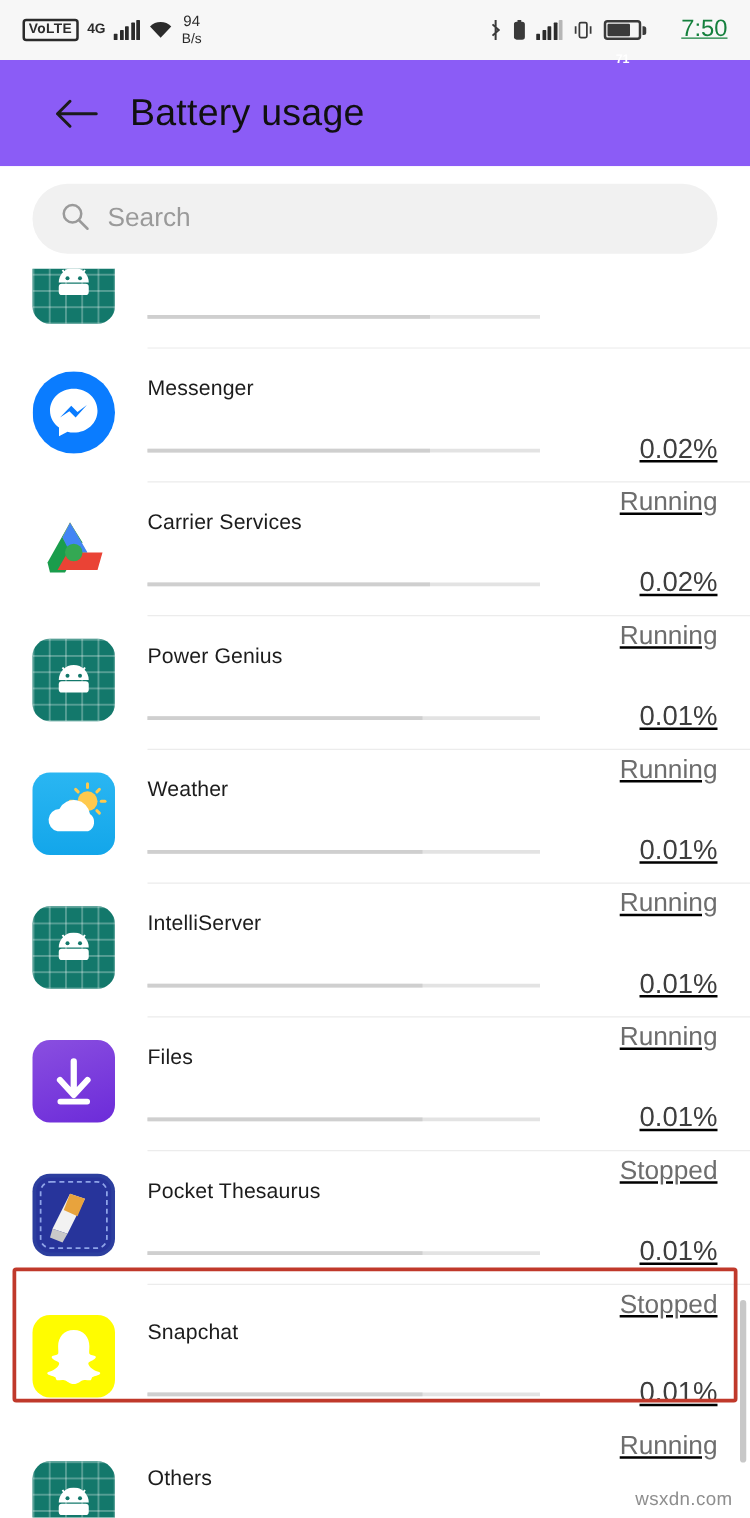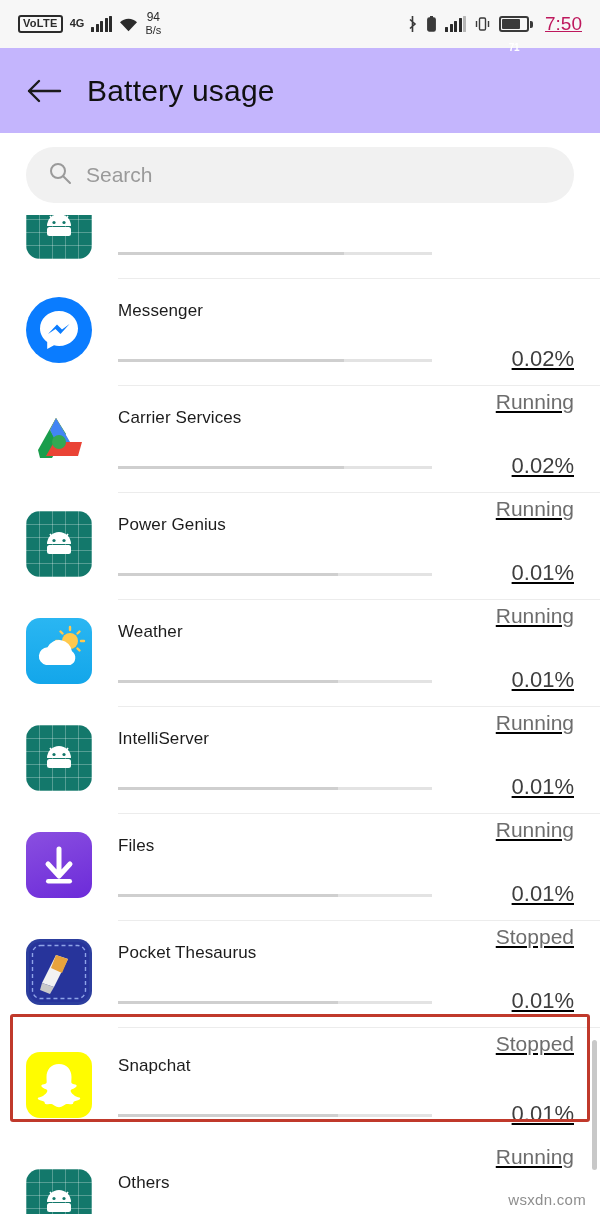--- a/index.html
+++ b/index.html
@@ -49,26 +49,26 @@
   }
   .batt-body .fill {
     position: absolute; left: 1px; top: 1px; bottom: 1px; width: 70%;
     background: #3a3a3a; border-radius: 1px;
   }
   .batt-body .pct {
     position: relative; color: #fff; font-size: 10px; font-weight: bold; z-index: 2;
     letter-spacing: -0.2px;
   }
   .batt-cap { width: 3px; height: 7px; background: #3a3a3a; border-radius: 0 2px 2px 0; margin-left: 1px; }
-  .clock { font-size: 19px; color: #be185d; margin-left: 3px; text-decoration: underline; }
+  .clock { font-size: 19px; color: #15803d; margin-left: 19px; text-decoration: underline; }
 
   
   .appbar {
-    height: 85px; background: #c4b5fd;
-    display: flex; align-items: center; padding: 0 23px;
+    height: 85px; background: #8b5cf6;
+    display: flex; align-items: center; padding: 0 40px;
   }
   .back { width: 42px; height: 42px; display: flex; align-items: center; justify-content: center; cursor: pointer; }
   .title { font-size: 30px; color: #101010; margin-left: 22px; letter-spacing: .2px; }
 
   
   .searchwrap { background: #fff; padding: 14px 26px 12px 26px; }
   .search {
     height: 56px; background: #f1f1f1; border-radius: 28px;
     display: flex; align-items: center; padding: 0 22px; gap: 14px;
   }

